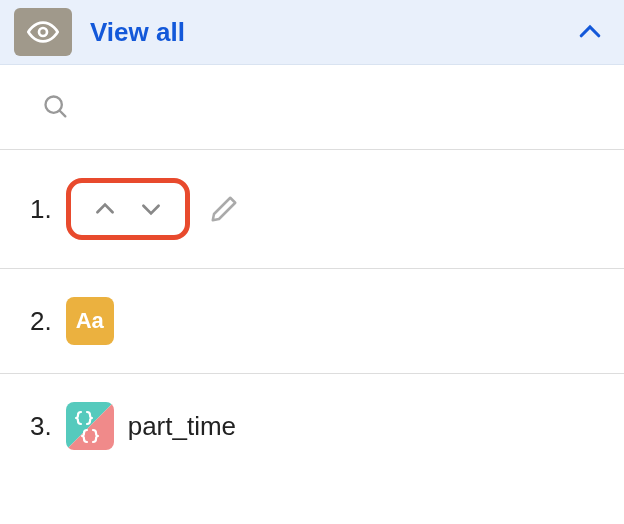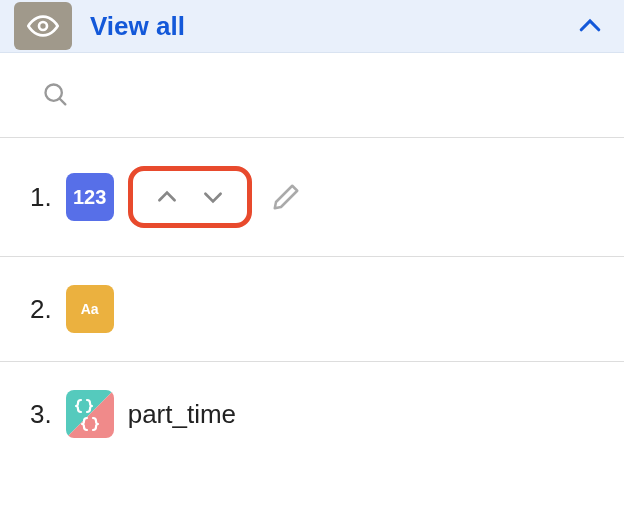--- a/index.html
+++ b/index.html
@@ -1,30 +1,30 @@
 <!DOCTYPE html>
 <html><head>
   <meta charset="utf-8">
   <style>
     * { box-sizing: border-box; margin: 0; padding: 0; }
     body { font-family: -apple-system, BlinkMacSystemFont, "Segoe UI", Arial, sans-serif; width: 624px; height: 524px; background: #fff; }
 
-    .header { display: flex; align-items: center; gap: 18px; padding: 2px 14px; background: #e9f0fb; border-bottom: 1px solid #d9e3f1; }
+    .header { display: flex; align-items: center; gap: 18px; padding: 8px 14px; background: #e9f0fb; border-bottom: 1px solid #d9e3f1; }
     .header-eye { width: 58px; height: 48px; background: #a0998b; border-radius: 6px; display: flex; align-items: center; justify-content: center; }
     .header-title { color: #1358d9; font-size: 26px; font-weight: 700; flex: 1; }
     .header-chevron { width: 40px; height: 40px; display: flex; align-items: center; justify-content: center; }
 
     .search-row { padding: 26px 40px; border-bottom: 1px solid #ddd; }
     .search-icon { width: 32px; height: 32px; display: flex; align-items: center; justify-content: center; }
 
     .field-row { display: flex; align-items: center; gap: 14px; padding: 28px 30px; border-bottom: 1px solid #ddd; }
     .field-num { font-size: 26px; color: #222; font-weight: 400; }
     .field-badge { width: 48px; height: 48px; border-radius: 8px; display: flex; align-items: center; justify-content: center; font-weight: 700; color: #fff; }
     .badge-num { background: #576fe8; font-size: 20px; }
-    .badge-text { background: #ebb13f; font-size: 14px; }
+    .badge-text { background: #ebb13f; font-size: 22px; }
     .badge-code { position: relative; overflow: hidden; }
     .field-name { font-size: 26px; color: #222; flex: 1; }
     .arrows-highlight { display: inline-flex; align-items: center; gap: 14px; border: 5px solid #e84a2d; border-radius: 16px; padding: 10px 18px; }
     .arrow-btn { width: 32px; height: 32px; display: flex; align-items: center; justify-content: center; }
     .edit-btn { width: 40px; height: 40px; display: flex; align-items: center; justify-content: center; }
   </style>
 </head>
 <body>
 
 <div class="header">
@@ -46,21 +46,20 @@
   <div class="search-icon">
     <svg width="28" height="28" viewBox="0 0 24 24" fill="none" stroke="#999" stroke-width="2" stroke-linecap="round">
       <circle cx="10" cy="10" r="7"></circle>
       <line x1="20" y1="20" x2="15" y2="15"></line>
     </svg>
   </div>
 </div>
 
 <div class="field-row">
   <span class="field-num">1.</span>
-  <div class="field-badge badge-num">123</div>
   <div class="arrows-highlight">
     <div class="arrow-btn">
       <svg width="26" height="26" viewBox="0 0 24 24" fill="none" stroke="#888" stroke-width="2.5" stroke-linecap="round">
         <polyline points="5 15 12 8 19 15"></polyline>
       </svg>
     </div>
     <div class="arrow-btn">
       <svg width="26" height="26" viewBox="0 0 24 24" fill="none" stroke="#888" stroke-width="2.5" stroke-linecap="round">
         <polyline points="5 9 12 16 19 9"></polyline>
       </svg>

